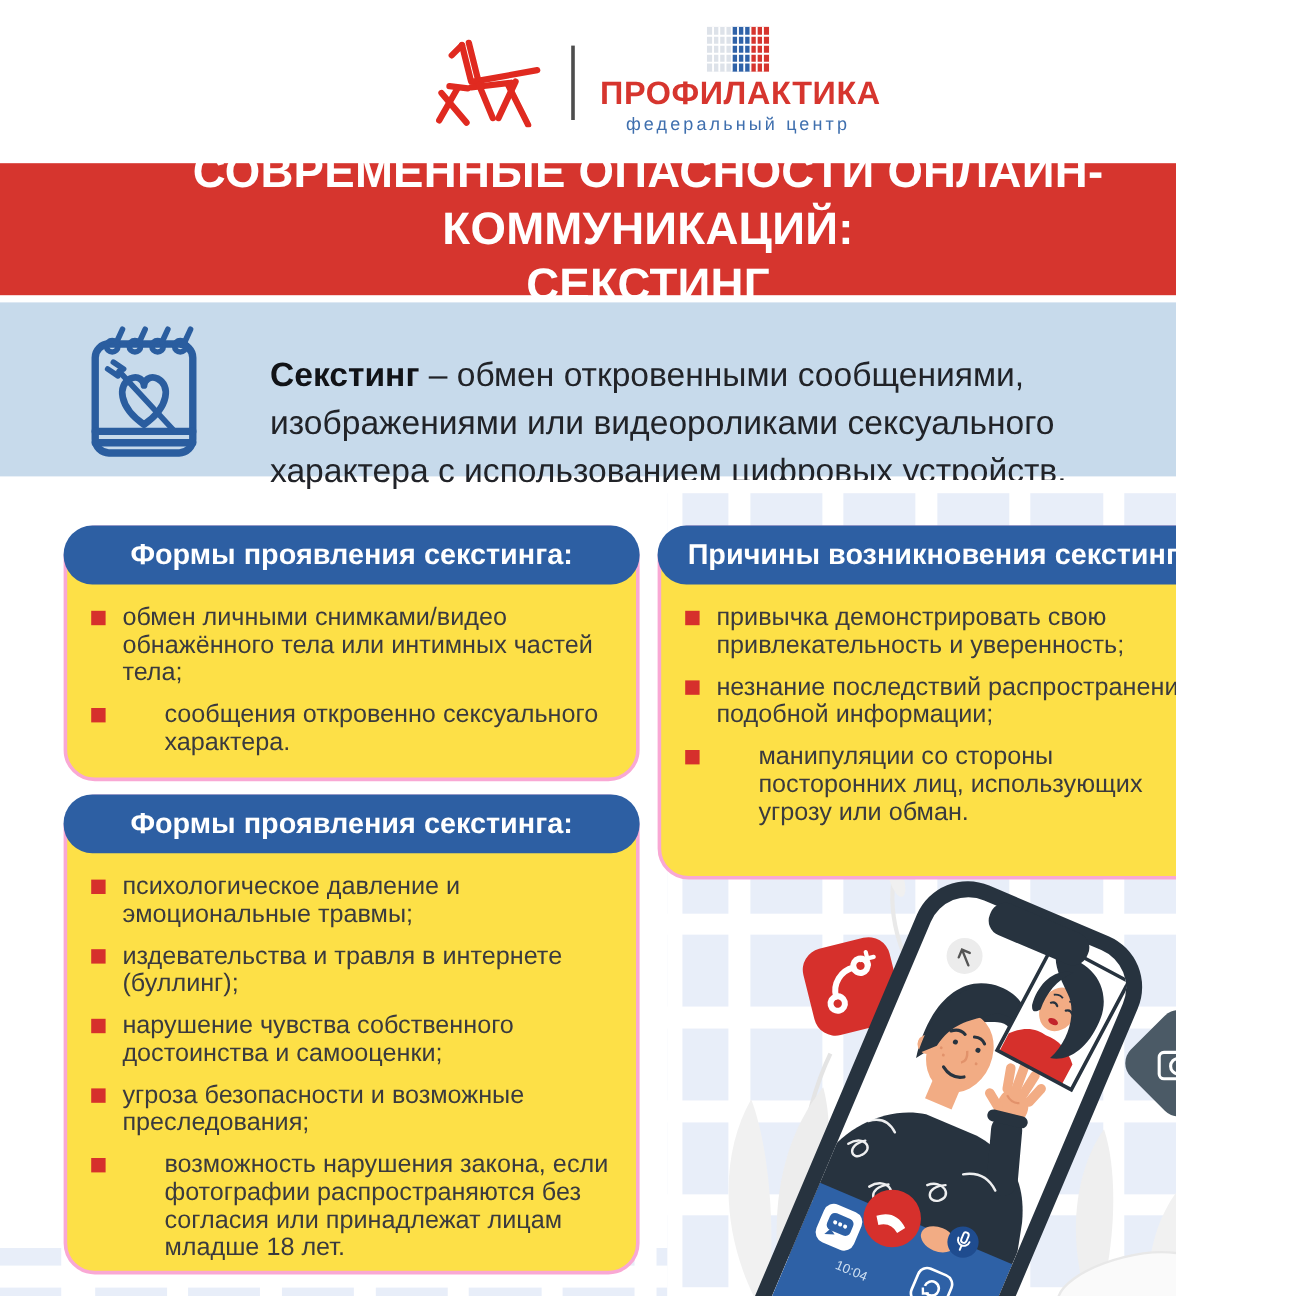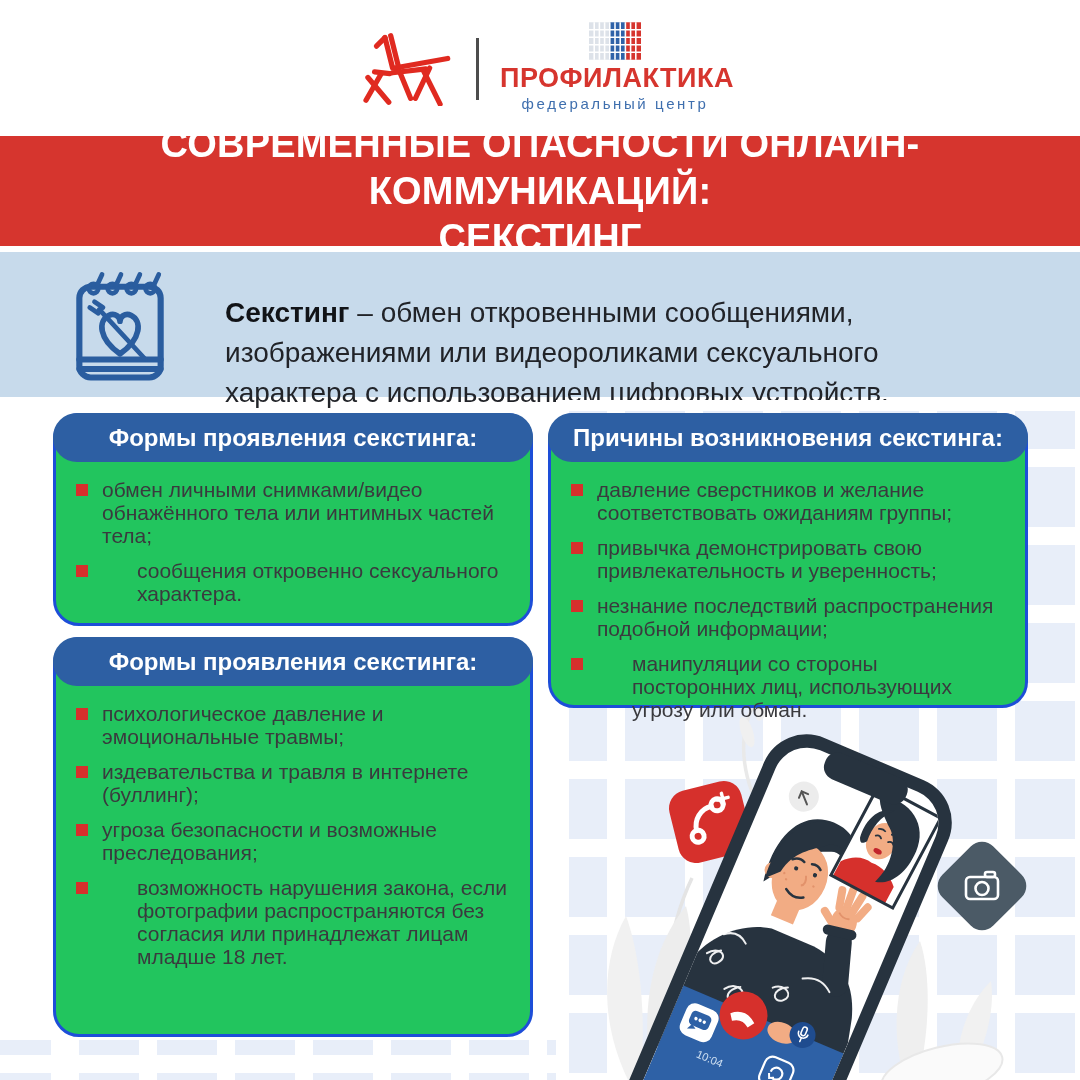--- a/index.html
+++ b/index.html
@@ -1,18 +1,18 @@
 <!DOCTYPE html>
 <html><head>
 <meta charset="utf-8">
 <style>
   html,body{margin:0;padding:0;background:#ffffff;}
   *{box-sizing:border-box;}
   .poster{
-    position:relative;width:1080px;height:1080px;overflow:hidden;background:#ffffff;
+    position:relative;width:980px;height:1080px;overflow:hidden;background:#ffffff;
     font-family:"Liberation Sans", sans-serif;
   }
   
   .brand-header{position:absolute;left:0;top:0;width:1080px;height:136px;background:#ffffff;}
   .horse-logo{position:absolute;left:356px;top:30px;width:96px;height:76px;}
   .brand-divider{position:absolute;left:476px;top:38px;width:3px;height:62px;background:#4d4d4d;}
   .brand-block{position:absolute;left:500px;top:22px;width:230px;text-align:center;}
   .brand-grid{display:block;margin:0 auto 4px auto;width:52px;height:38px;}
   .brand-name{font-size:27px;font-weight:800;color:#d6352e;letter-spacing:.5px;line-height:1.05;}
   .brand-sub{font-size:15px;font-weight:500;color:#3f6fae;letter-spacing:2.6px;margin-top:3px;}
@@ -34,21 +34,21 @@
   .grid-pattern{
     position:absolute;z-index:0;
     background-image:
       repeating-linear-gradient(90deg,#ffffff 0 18px,transparent 18px 78px),
       repeating-linear-gradient(0deg,#ffffff 0 18px,#e8eef9 18px 78px);
   }
   .grid-right{left:556px;top:400px;width:524px;height:680px;background-position:51px 11px;}
   .grid-bottom{left:0;top:1040px;width:556px;height:40px;background-position:61px 73px;}
   
   .card{
-    position:absolute;z-index:2;background:#22c55e;border:3px solid #1d4ed8;border-radius:26px;
+    position:absolute;z-index:2;background:#fde047;border:3px solid #f9a8d4;border-radius:26px;margin-top:25px;
   }
   .card-header{
     position:absolute;left:-3px;top:-3px;right:-3px;height:49px;background:#2d5fa3;border-radius:24px;
     color:#ffffff;font-weight:800;font-size:24px;line-height:49px;text-align:center;
   }
   .card-body{padding:62px 22px 16px 18px;}
   .card ul{margin:0;padding:0;list-style:none;}
   .card li{display:flex;align-items:flex-start;margin-bottom:12px;}
   .card li:last-child{margin-bottom:0;gap:35px;}
   .bullet{flex:0 0 12px;width:12px;height:12px;background:#d6302c;margin:6px 14px 0 2px;}
@@ -295,40 +295,40 @@
         <li>
             <span class="bullet"></span>
             <span class="item-text">психологическое давление и эмоциональные травмы;</span>
           </li>
         <li>
             <span class="bullet"></span>
             <span class="item-text">издевательства и травля в интернете (буллинг);</span>
           </li>
         <li>
             <span class="bullet"></span>
+            <span class="item-text">нарушение чувства собственного достоинства и самооценки;</span>
+          </li>
+        <li>
+            <span class="bullet"></span>
             <span class="item-text">угроза безопасности и возможные преследования;</span>
           </li>
         <li>
             <span class="bullet"></span>
             <span class="item-text">возможность нарушения закона, если фотографии распространяются без согласия или принадлежат лицам младше 18 лет.</span>
           </li>
       </ul>
     </div>
   </section>
 
   <section class="card card3">
     <div class="card-header">Причины возникновения секстинга:</div>
     <div class="card-body">
       <ul>
         <li>
             <span class="bullet"></span>
-            <span class="item-text">давление сверстников и желание соответствовать ожиданиям группы;</span>
-          </li>
-        <li>
-            <span class="bullet"></span>
             <span class="item-text">привычка демонстрировать свою привлекательность и уверенность;</span>
           </li>
         <li>
             <span class="bullet"></span>
             <span class="item-text">незнание последствий распространения подобной информации;</span>
           </li>
         <li>
             <span class="bullet"></span>
             <span class="item-text">манипуляции со стороны посторонних лиц, использующих угрозу или обман.</span>
           </li>

